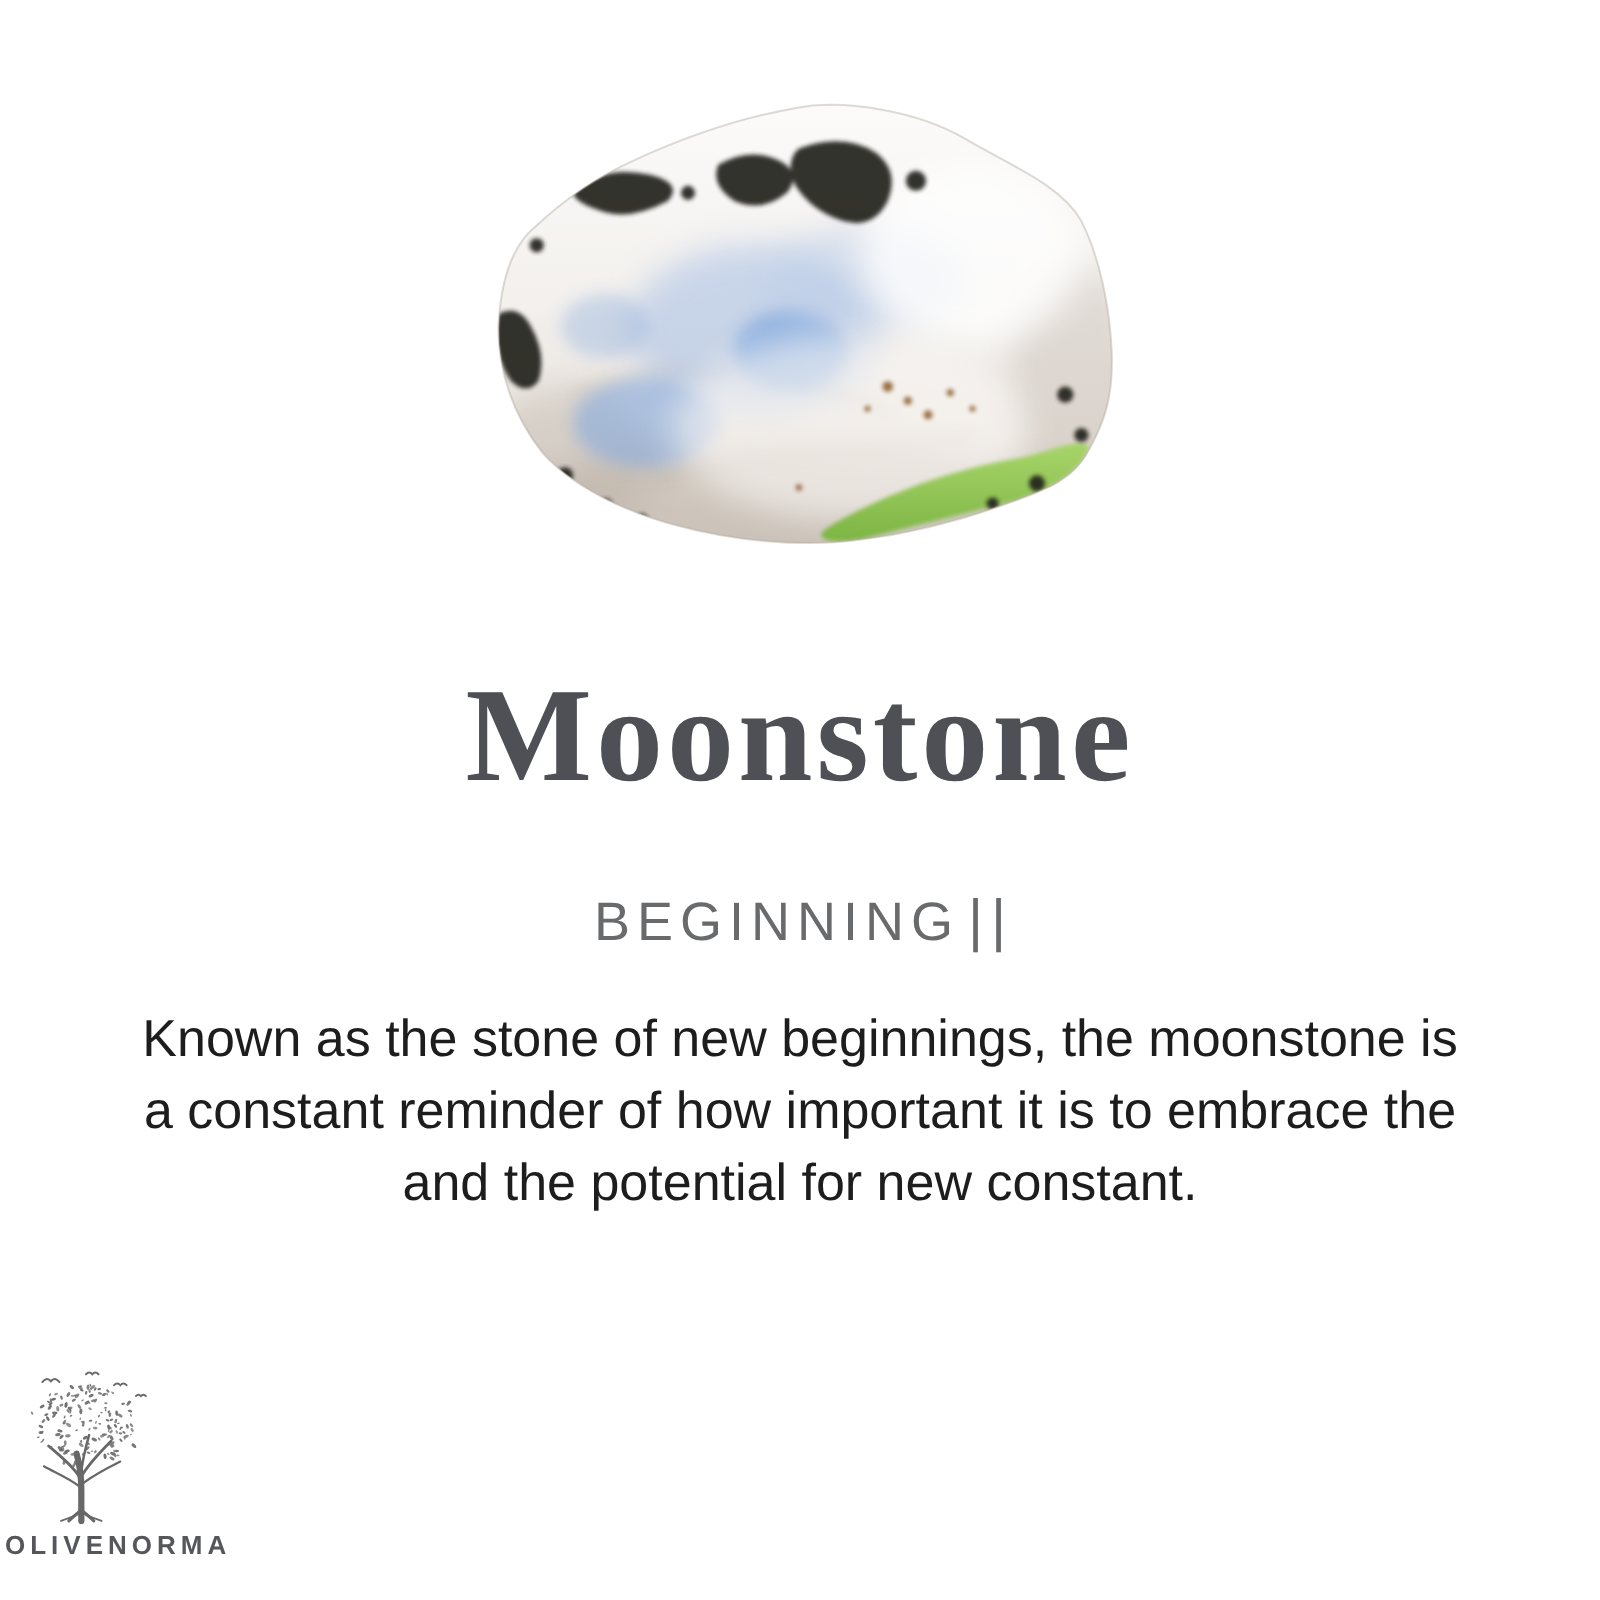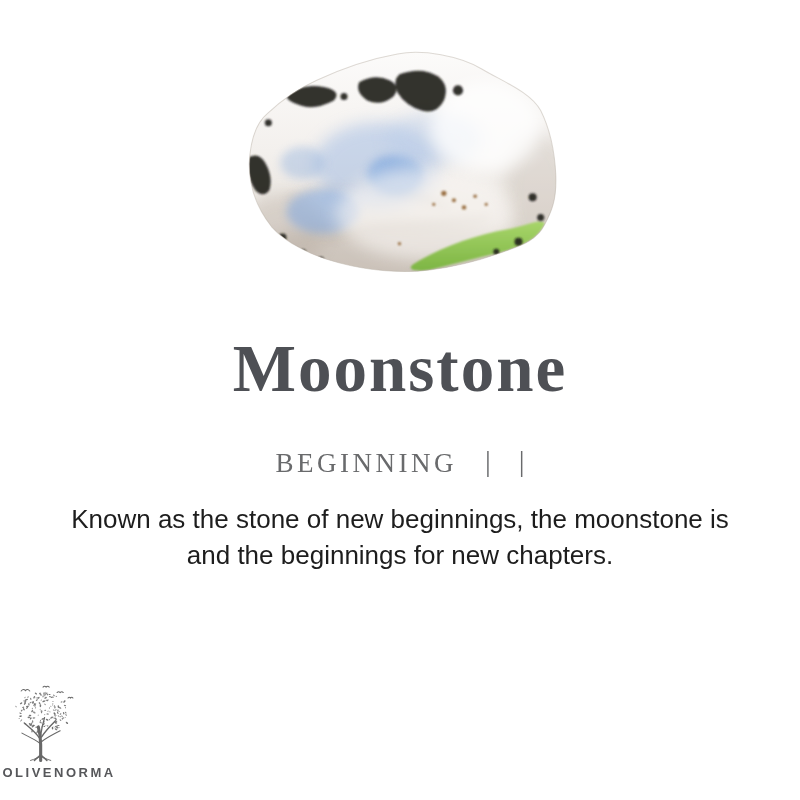--- a/index.html
+++ b/index.html
@@ -33,23 +33,23 @@
     letter-spacing: 2px;
     color: var(--title-color, #4e5055);
   }
   .keywords {
     position: absolute;
     top: 446px;
     left: 0;
     width: 100%;
     display: flex;
     justify-content: center;
-    align-items: flex-end;
-    gap: 28px;
-    font-family: Liberation Serif, serif;
+    align-items: flex-start;
+    gap: 4px;
+    font-family: Liberation Sans, sans-serif;
     font-weight: 300;
     font-size: 27px;
     letter-spacing: 3.5px;
     color: var(--keyword-color, #696a6c);
   }
   .keywords .sep {
     font-weight: 300;
     font-size: 29px;
     letter-spacing: 0;
     color: var(--keyword-color, #696a6c);
@@ -175,21 +175,22 @@
   <h1 class="title">Moonstone</h1>
 
   <div class="keywords">
     <span>BEGINNING</span>
     <span class="sep">|</span>
     <span class="sep">|</span>
   </div>
 
   <div class="desc">
     <div class="line">Known as the stone of new beginnings, the moonstone is</div>
-    <div class="line">and the beginnings for new chapters.</div>
+    <div class="line">a constant reminder of how important it is to embrace the</div>
+    <div class="line">and the potential for new constant.</div>
   </div>
 
   <div class="footer">
     <svg class="tree" viewBox="0 0 100 100" xmlns="http://www.w3.org/2000/svg" aria-label="tree-with-birds-icon">
 
       <g stroke="#686868" fill="none" stroke-linecap="round">
         <path d="M47 98 L47 78 C47 70 46 62 44 55" stroke-width="4"></path>
         <path d="M46 70 C41 62 33 56 26 50" stroke-width="1.8"></path>
         <path d="M48 68 C53 60 60 53 66 47" stroke-width="1.8"></path>
         <path d="M48 74 C56 68 64 64 72 60" stroke-width="1.4"></path>

